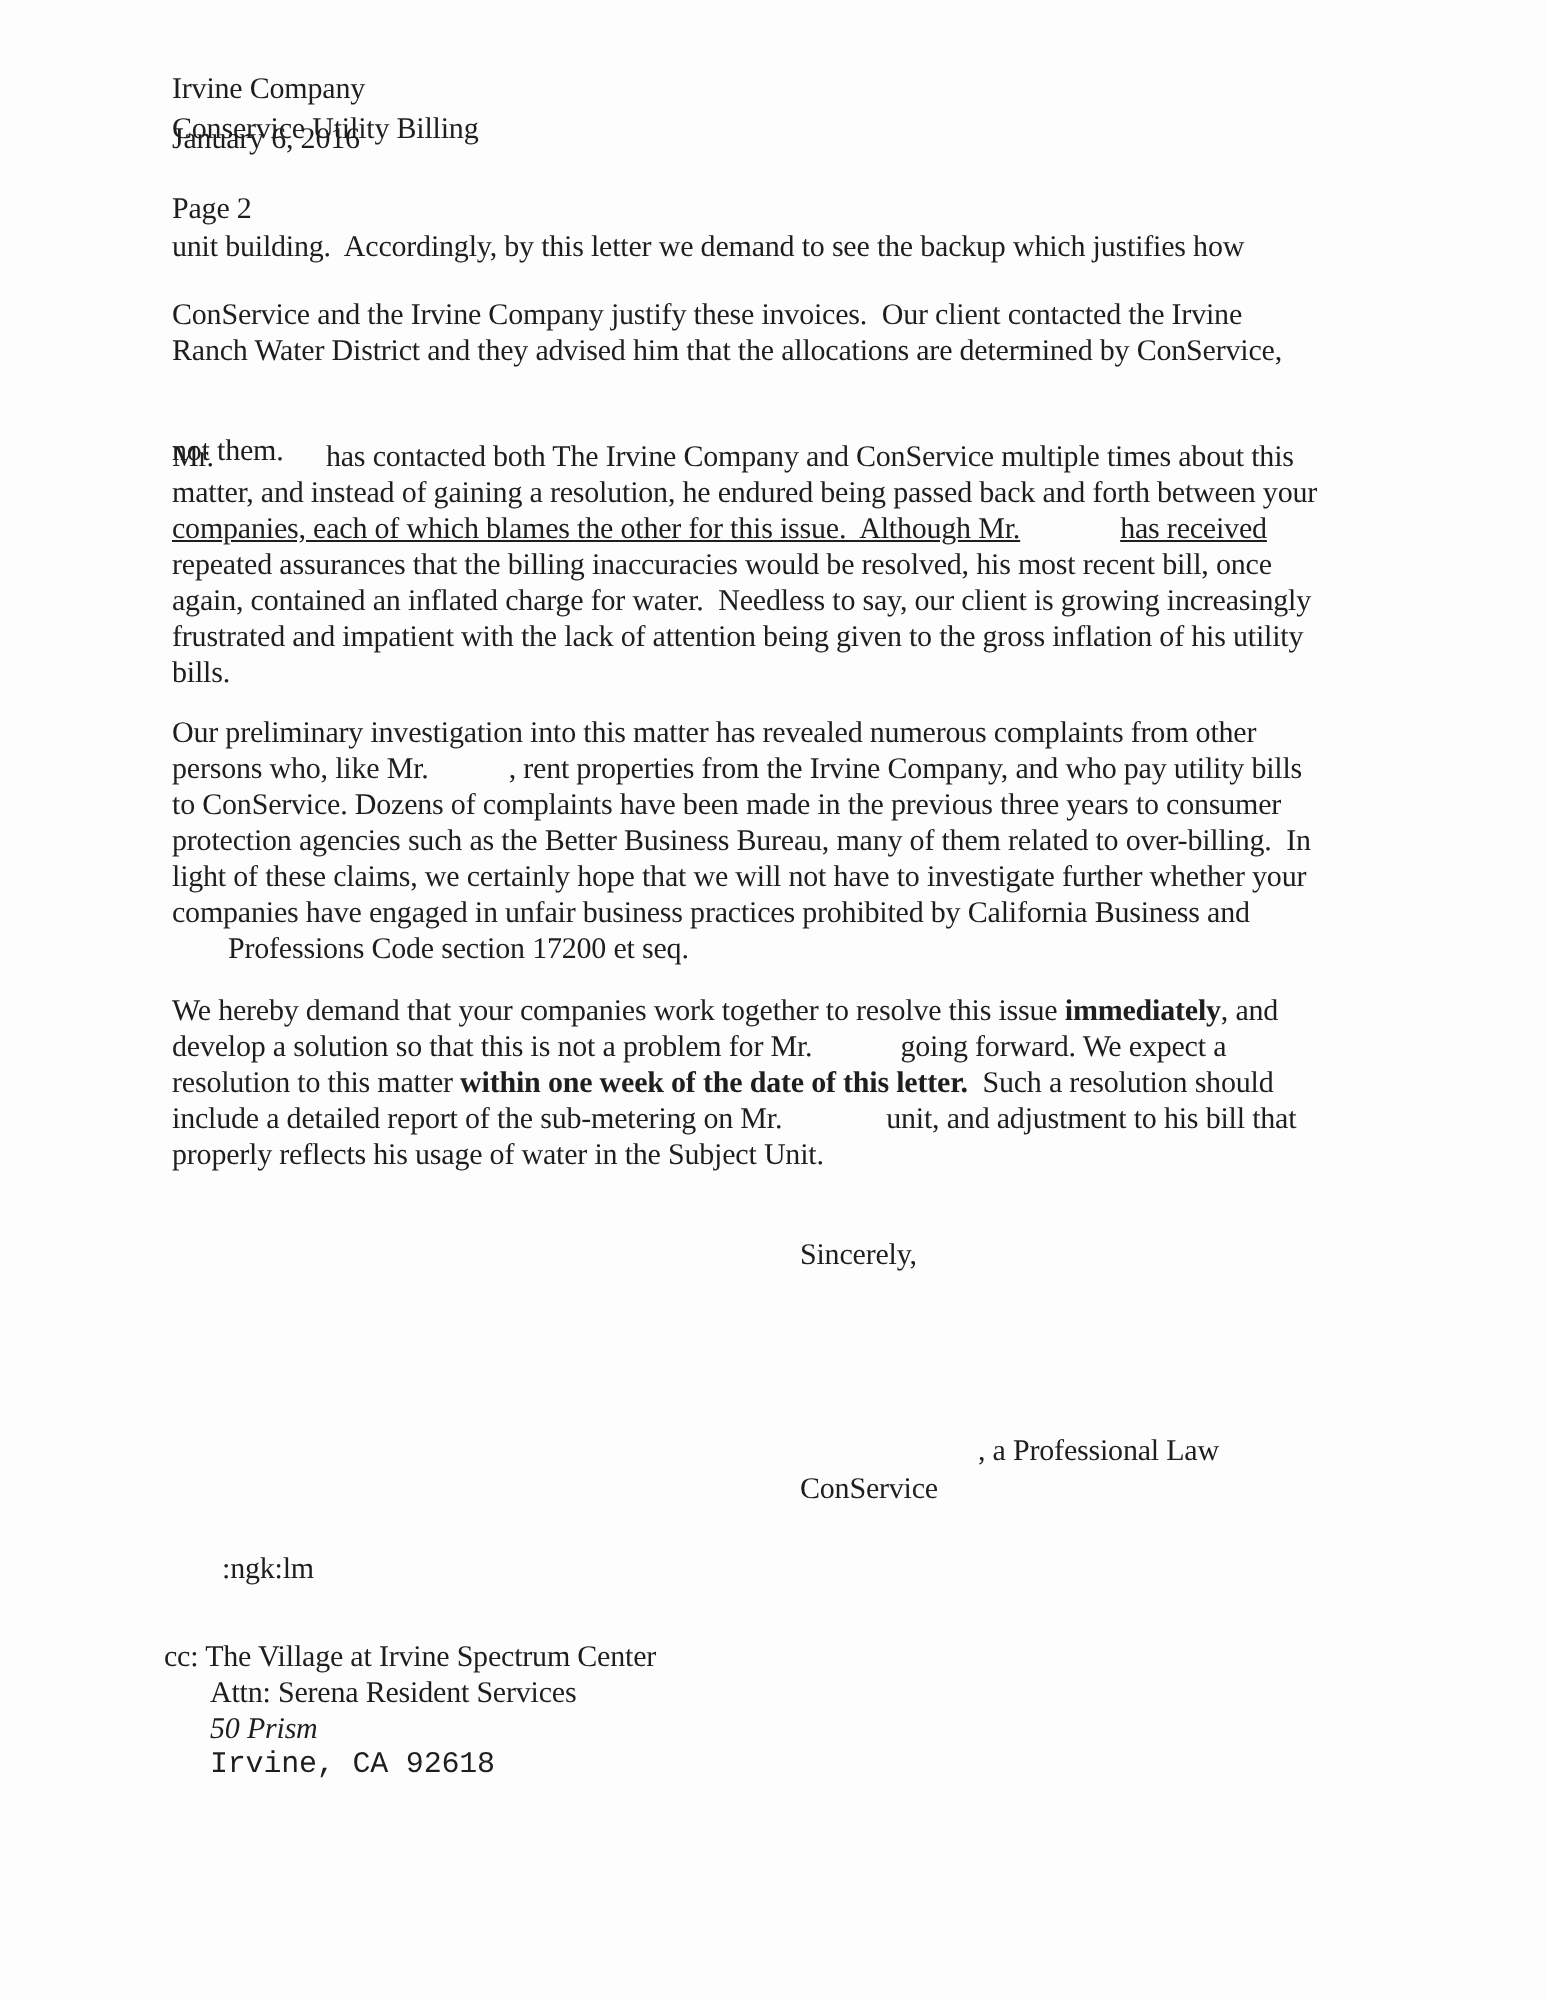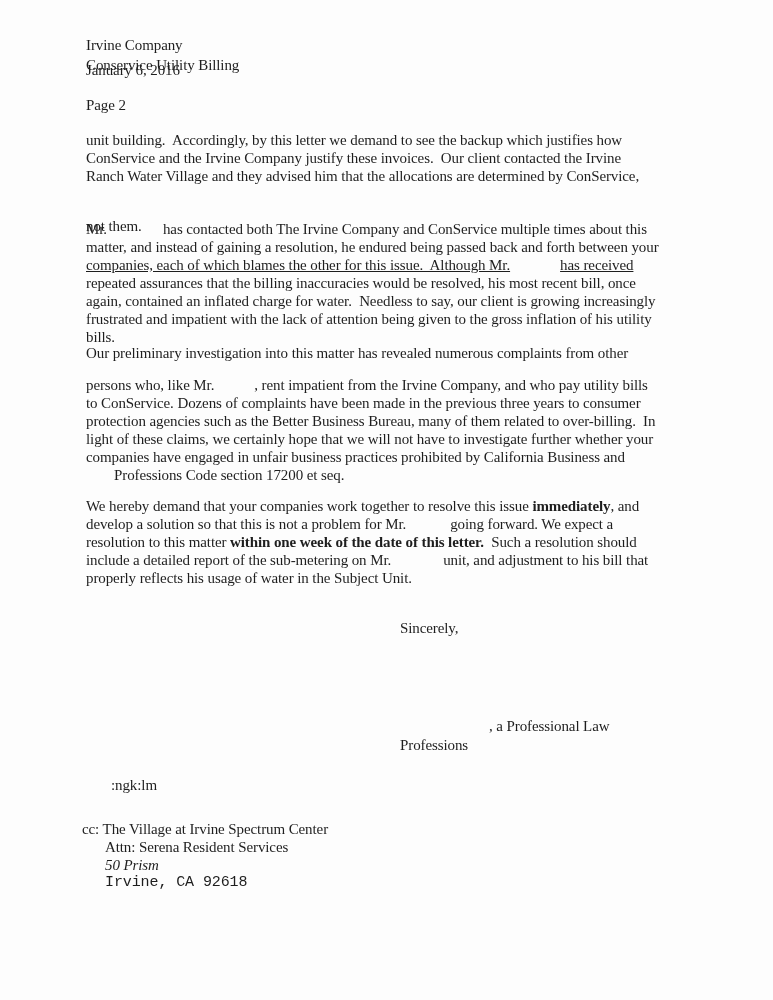--- a/index.html
+++ b/index.html
@@ -18,58 +18,58 @@
 <body>
 
 <div>
   <div class="line" style="left:86px;top:36px;">Irvine Company</div>
   <div class="line" style="left:86px;top:56px;">Conservice Utility Billing</div>
   <div class="line" style="left:86px;top:61px;">January 6, 2016</div>
   <div class="line" style="left:86px;top:96px;">Page 2</div>
 </div>
 
 <div>
-  <div class="line" style="left:86px;top:131px;">unit building.  Accordingly, by this letter we demand to see the backup which justifies how</div>
+  <div class="line" style="left:86px;top:115px;">unit building.  Accordingly, by this letter we demand to see the backup which justifies how</div>
   <div class="line" style="left:86px;top:149px;">ConService and the Irvine Company justify these invoices.  Our client contacted the Irvine</div>
-  <div class="line" style="left:86px;top:167px;">Ranch Water Village and they advised him that the allocations are determined by ConService,</div>
+  <div class="line" style="left:86px;top:167px;">Ranch Water District and they advised him that the allocations are determined by ConService,</div>
   <div class="line" style="left:86px;top:185px;margin-top:32px;">not them.</div>
 </div>
 
 <div>
   <div class="line" style="left:86px;top:220px;"><span>Mr.</span><span class="blank" style="width:56px"></span><span>has contacted both The Irvine Company and ConService multiple times about this</span></div>
   <div class="line" style="left:86px;top:238px;">matter, and instead of gaining a resolution, he endured being passed back and forth between your</div>
   <div class="line" style="left:86px;top:256px;text-decoration:underline;"><span>companies, each of which blames the other for this issue.  Although Mr.</span><span class="blank" style="width:50px"></span><span>has received</span></div>
   <div class="line" style="left:86px;top:274px;">repeated assurances that the billing inaccuracies would be resolved, his most recent bill, once</div>
   <div class="line" style="left:86px;top:292px;">again, contained an inflated charge for water.  Needless to say, our client is growing increasingly</div>
   <div class="line" style="left:86px;top:310px;">frustrated and impatient with the lack of attention being given to the gross inflation of his utility</div>
   <div class="line" style="left:86px;top:328px;">bills.</div>
 </div>
 
 <div>
-  <div class="line" style="left:86px;top:344px;">Our preliminary investigation into this matter has revealed numerous complaints from other</div>
-  <div class="line" style="left:86px;top:376px;"><span>persons who, like Mr.</span><span class="blank" style="width:40px"></span><span>, rent impatient from the Irvine Company, and who pay utility bills</span></div>
+  <div class="line" style="left:86px;top:358px;">Our preliminary investigation into this matter has revealed numerous complaints from other</div>
+  <div class="line" style="left:86px;top:376px;"><span>persons who, like Mr.</span><span class="blank" style="width:40px"></span><span>, rent properties from the Irvine Company, and who pay utility bills</span></div>
   <div class="line" style="left:86px;top:394px;">to ConService. Dozens of complaints have been made in the previous three years to consumer</div>
   <div class="line" style="left:86px;top:412px;">protection agencies such as the Better Business Bureau, many of them related to over-billing.  In</div>
   <div class="line" style="left:86px;top:430px;">light of these claims, we certainly hope that we will not have to investigate further whether your</div>
   <div class="line" style="left:86px;top:448px;">companies have engaged in unfair business practices prohibited by California Business and</div>
   <div class="line" style="left:86px;top:466px;margin-left:28px;">Professions Code section 17200 et seq.</div>
 </div>
 
 <div>
   <div class="line" style="left:86px;top:497px;"><span>We hereby demand that your companies work together to resolve this issue </span><span class="b">immediately</span><span>, and</span></div>
   <div class="line" style="left:86px;top:515px;"><span>develop a solution so that this is not a problem for Mr.</span><span class="blank" style="width:44px"></span><span>going forward. We expect a</span></div>
   <div class="line" style="left:86px;top:533px;"><span>resolution to this matter </span><span class="b">within one week of the date of this letter.</span><span>  Such a resolution should</span></div>
   <div class="line" style="left:86px;top:551px;"><span>include a detailed report of the sub-metering on Mr.</span><span class="blank" style="width:52px"></span><span>unit, and adjustment to his bill that</span></div>
   <div class="line" style="left:86px;top:569px;">properly reflects his usage of water in the Subject Unit.</div>
 </div>
 
 <div>
   <div class="line" style="left:400px;top:619px;">Sincerely,</div>
   <div class="line" style="left:489px;top:717px;">, a Professional Law</div>
-  <div class="line" style="left:400px;top:736px;">Professions</div>
+  <div class="line" style="left:400px;top:736px;">ConService</div>
 </div>
 
 <div class="line" style="left:111px;top:776px;">:ngk:lm</div>
 
 <div>
   <div class="line" style="left:82px;top:820px;font-family:Liberation Serif, serif;"><span>cc:</span> <span>The Village at Irvine Spectrum Center</span></div>
   <div class="line" style="left:105px;top:838px;">Attn: Serena Resident Services</div>
   <div class="line" style="left:105px;top:856px;font-style:italic;">50 Prism</div>
   <div class="line" style="left:105px;top:874px;font-family:Liberation Mono, monospace;">Irvine, CA 92618</div>
 </div>

